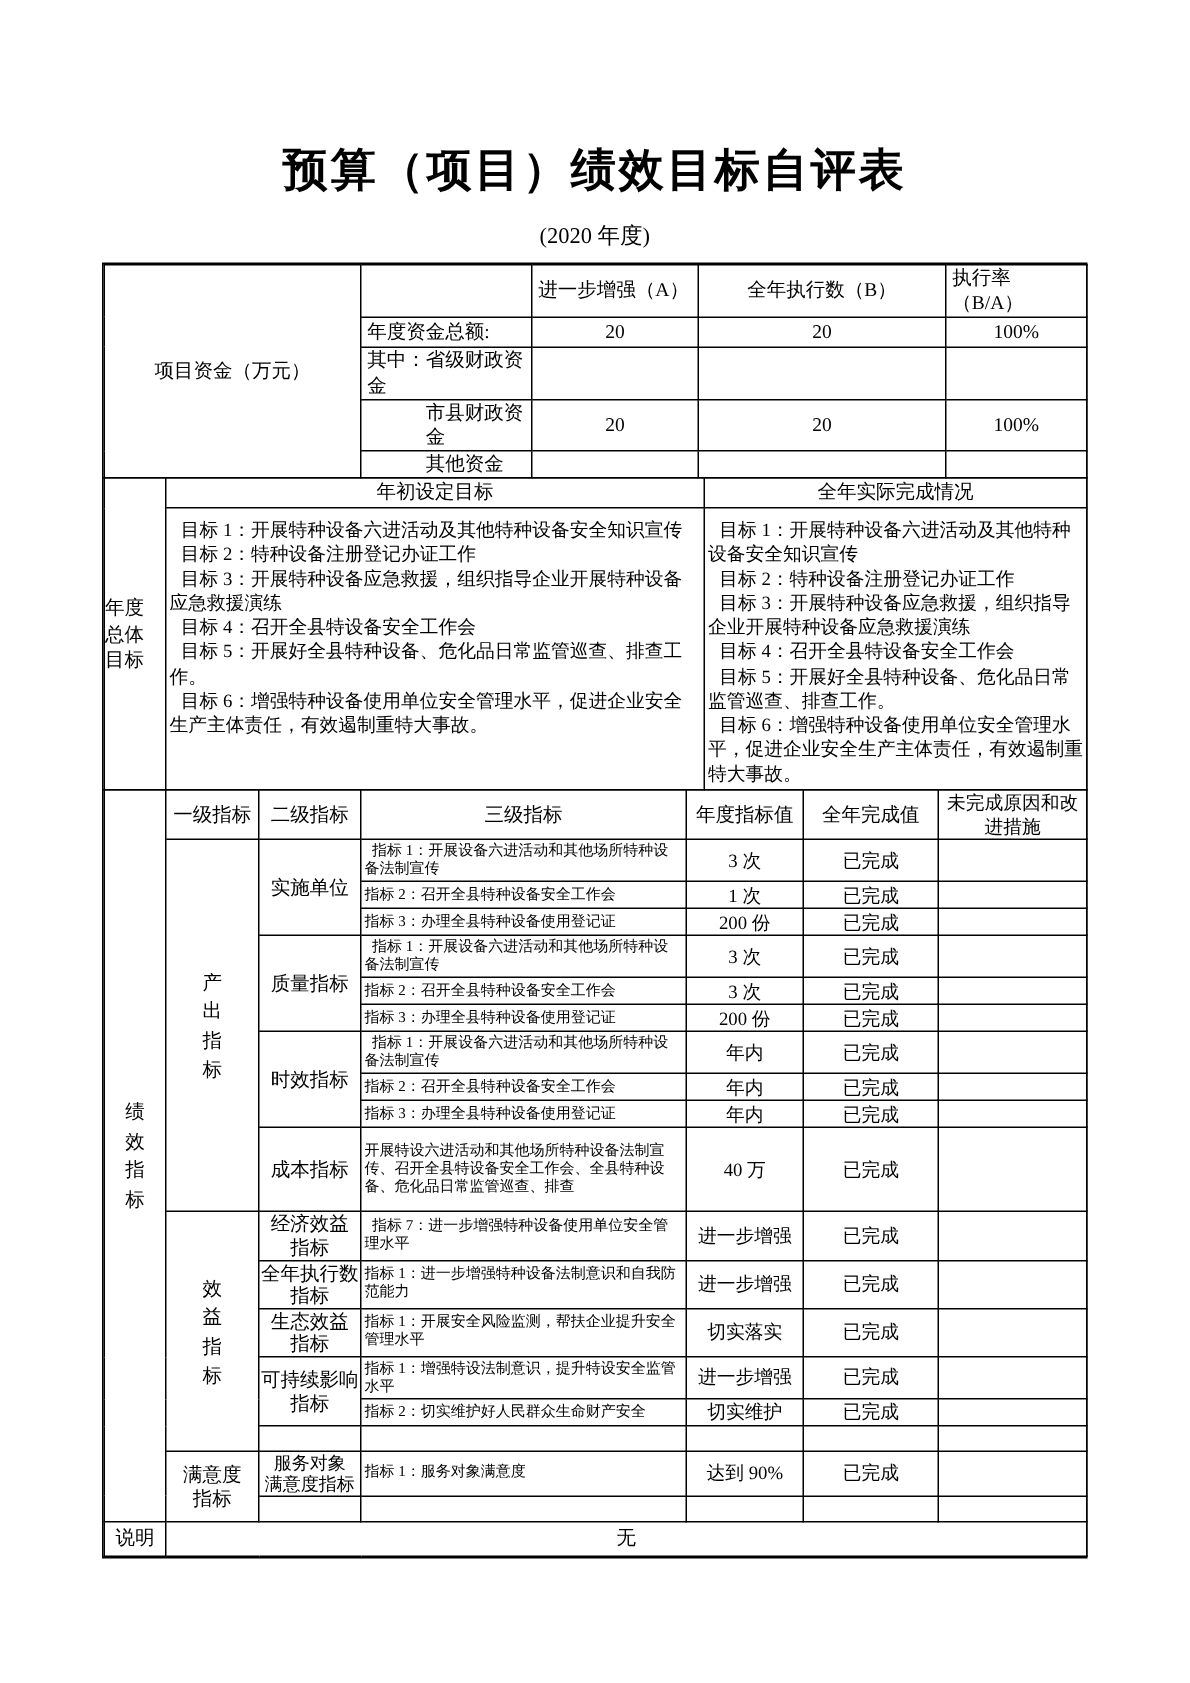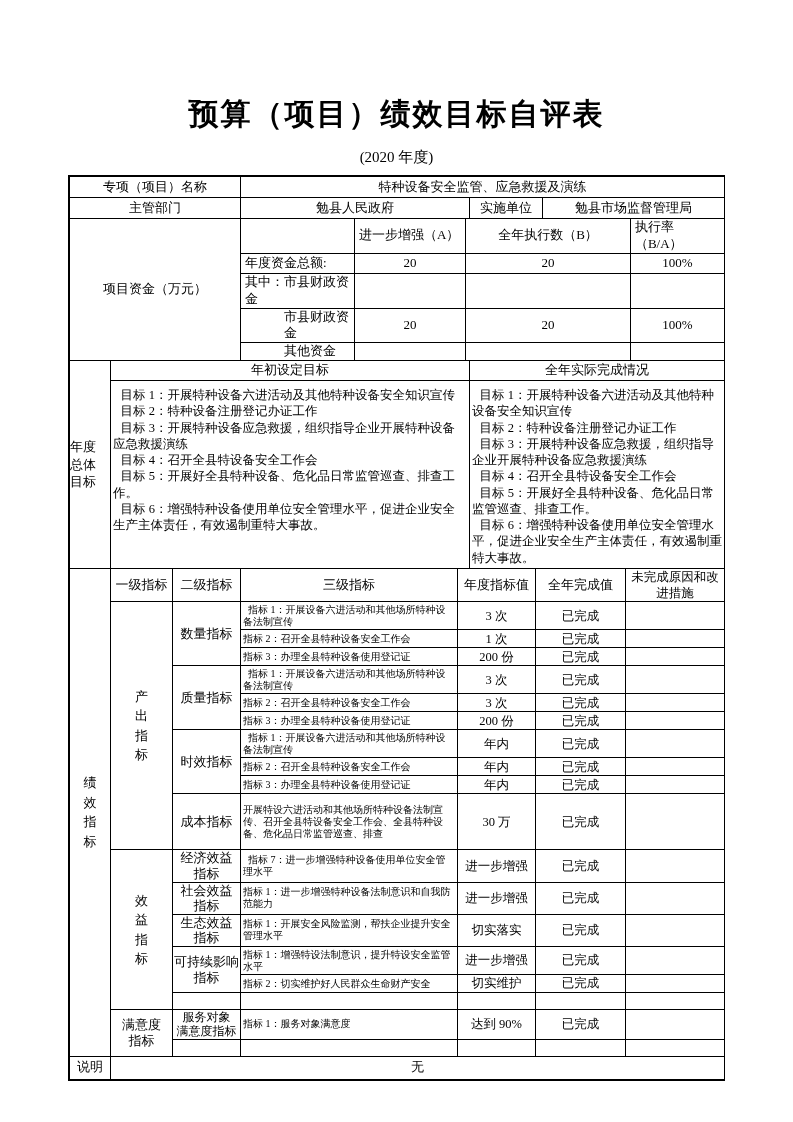--- a/index.html
+++ b/index.html
@@ -44,40 +44,20 @@
   .lbl-pad{padding-left:0.3em;}
 </style>
 </head>
 <body>
 
 <h1 class="doc-title">预算（项目）绩效目标自评表</h1>
 <div class="doc-subtitle">(2020 年度)</div>
 
 <div class="tbl-wrap">
 
-  <table>
-    <colgroup>
-        <col style="width:171px">
-        <col style="width:229px">
-        <col style="width:73px">
-        <col style="width:182px">
-      </colgroup>
-    <tbody>
-        <tr class="inforow">
-      <td class="ctr">专项（项目）名称</td>
-      <td class="ctr" colspan="3">特种设备安全监管、应急救援及演练</td>
-    </tr>
-    <tr class="inforow">
-      <td class="ctr">主管部门</td>
-      <td class="ctr">勉县人民政府</td>
-      <td class="ctr">实施单位</td>
-      <td class="ctr">勉县市场监督管理局</td>
-    </tr>
-  </tbody>
-    </table>
 
   <table>
     <colgroup>
         <col style="width:171px">
         <col style="width:114px">
         <col style="width:111px">
         <col style="width:165px">
         <col style="width:94px">
       </colgroup>
     <tbody>
@@ -88,21 +68,21 @@
       <td class="ctr">全年执行数（B）</td>
       <td class="lbl-pad">执行率 （B/A）</td>
     </tr>
     <tr class="fr" style="height:20px">
       <td class="lbl-pad">年度资金总额:</td>
       <td class="ctr">20</td>
       <td class="ctr">20</td>
       <td class="ctr">100%</td>
     </tr>
     <tr class="fr" style="height:20px">
-      <td class="lbl-pad">其中：市县财政资金</td>
+      <td class="lbl-pad">其中：省级财政资金</td>
       <td class="ctr"></td>
       <td class="ctr"></td>
       <td class="ctr"></td>
     </tr>
     <tr class="fr">
       <td class="lbl-indent">市县财政资金</td>
       <td class="ctr">20</td>
       <td class="ctr">20</td>
       <td class="ctr">100%</td>
     </tr>
@@ -172,21 +152,21 @@
       <td class="ctr">年度指标值</td>
       <td class="ctr">全年完成值</td>
       <td class="ctr" style="font-size:12.5px">未完成原因和改进措施</td>
     </tr>
 
     <tr class="r2">
       <td class="vstack" rowspan="10">产
 出
 指
 标</td>
-      <td class="vstack" rowspan="3">数量指标</td>
+      <td class="vstack" rowspan="3">实施单位</td>
       <td class="t3 ind">指标 1：开展设备六进活动和其他场所特种设备法制宣传</td>
       <td class="val">3 次</td>
       <td class="val">已完成</td>
       <td class="val"></td>
     </tr>
     <tr class="r1">
       <td class="t3">指标 2：召开全县特种设备安全工作会</td>
       <td class="val">1 次</td>
       <td class="val">已完成</td>
       <td class="val"></td>
@@ -231,39 +211,39 @@
     </tr>
     <tr class="r1">
       <td class="t3">指标 3：办理全县特种设备使用登记证</td>
       <td class="val">年内</td>
       <td class="val">已完成</td>
       <td class="val"></td>
     </tr>
     <tr class="rc">
       <td class="vstack">成本指标</td>
       <td class="t3">开展特设六进活动和其他场所特种设备法制宣传、召开全县特设备安全工作会、全县特种设备、危化品日常监管巡查、排查</td>
-      <td class="val">30 万</td>
+      <td class="val">40 万</td>
       <td class="val">已完成</td>
       <td class="val"></td>
     </tr>
 
     <tr class="r2">
       <td class="vstack" rowspan="6">效
 益
 指
 标</td>
       <td class="vstack" style="line-height:1.2">经济效益
 指标</td>
       <td class="t3 ind">指标 7：进一步增强特种设备使用单位安全管理水平</td>
       <td class="val">进一步增强</td>
       <td class="val">已完成</td>
       <td class="val"></td>
     </tr>
     <tr class="r2">
-      <td class="vstack" style="line-height:1.2">社会效益
+      <td class="vstack" style="line-height:1.2">全年执行数
 指标</td>
       <td class="t3">指标 1：进一步增强特种设备法制意识和自我防范能力</td>
       <td class="val">进一步增强</td>
       <td class="val">已完成</td>
       <td class="val"></td>
     </tr>
     <tr class="r2">
       <td class="vstack" style="line-height:1.2">生态效益
 指标</td>
       <td class="t3">指标 1：开展安全风险监测，帮扶企业提升安全管理水平</td>

